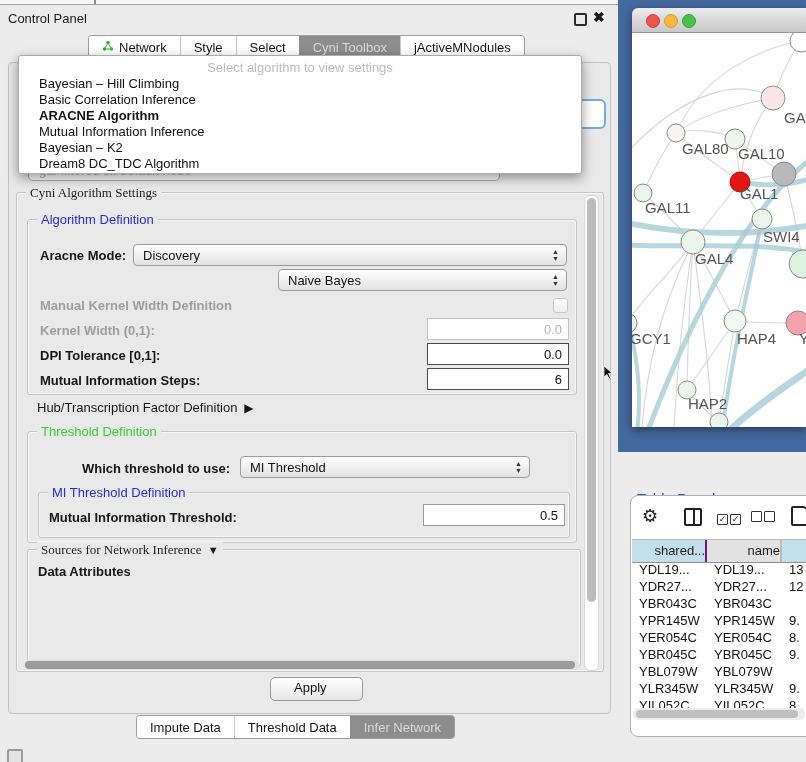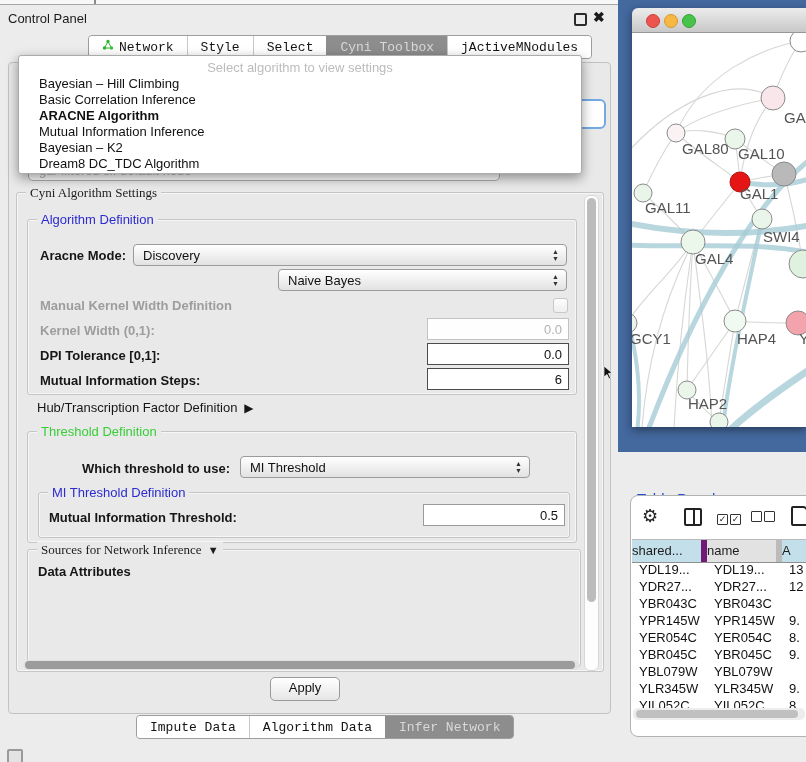--- a/index.html
+++ b/index.html
@@ -8,21 +8,21 @@
         background:#ececec;}
   .abs{position:absolute;}
 
   
   .top-strip{left:0;top:0;width:618px;height:4px;background:#f7f7f7;border-bottom:1px solid #a6a6a6;}
   .top-tick{left:94px;top:0;width:2px;height:4px;background:#8a8a8a;}
   .cp-title{left:8px;top:11px;font-size:13px;color:#1b1b1b;}
   .float-ico{left:574px;top:13px;width:9px;height:9px;border:2px solid #2b2b2b;border-radius:2px;background:transparent;}
   .close-ico{left:593px;top:9px;font-size:14px;font-weight:bold;color:#1b1b1b;}
 
-  .tabs{display:flex;height:22px;background:#7dd3fc;border:1px solid #9e9e9e;border-radius:4px;overflow:hidden;font-family:Liberation Mono, monospace;}
+  .tabs{display:flex;height:22px;background:#7dd3fc;border:1px solid #9e9e9e;border-radius:4px;overflow:hidden;}
   .tab{display:flex;align-items:center;gap:5px;padding:0 13px;line-height:21px;font-size:13px;color:#141414;border-left:1px solid #c9c9c9;background:#fff;}
   .tab:first-child{border-left:none;}
   .tab.sel{background:#8d8d8d;color:#d9d9d9;border-left-color:#8d8d8d;}
 
   .main-panel{left:8px;top:62px;width:601px;height:650px;background:#e9e9e9;border:1px solid #c2c2c2;border-radius:4px;}
 
   
   .bg-combo{left:28px;top:156px;width:472px;height:25px;background:#fff;border:1px solid #ababab;border-radius:5px;
             display:flex;align-items:flex-end;padding:0 0 2px 10px;box-sizing:border-box;color:#b4b4b4;font-size:13px;z-index:1;}
   .focus-combo{left:558px;top:99px;width:44px;height:26px;background:#fff;border:2px solid #74a9e4;border-radius:6px;z-index:2;}
@@ -56,40 +56,40 @@
   .attr-list{position:absolute;background:#fff;border:1px solid #b5b5b5;overflow:hidden;}
   .attr-item{height:17px;line-height:17px;padding-left:5px;background:#3f6cd7;color:#fff;font-size:13px;white-space:nowrap;}
   .list-sb{position:absolute;right:2px;top:2px;width:9px;height:64px;background:#b3b3b3;border-radius:5px;}
 
   .vsb-track{position:absolute;background:#fdfdfd;border:1px solid #d8d8d8;border-radius:6px;}
   .vsb-thumb{position:absolute;background:#bcbcbc;border-radius:5px;}
   .hsb-track{position:absolute;background:#e2e2e2;border-radius:5px;}
   .hsb-thumb{position:absolute;background:#9b9b9b;border-radius:5px;}
 
   .btn{position:absolute;background:linear-gradient(#ffffff,#e6e6e6);border:1px solid #9a9a9a;border-radius:5px;
-       font-size:13px;color:#111;text-align:center;line-height:20px;}
+       font-size:13px;color:#111;text-align:left;line-height:20px;padding-left:23px;}
 
   .mini-sq{left:7px;top:749px;width:12px;height:14px;border:2px solid #9a9a9a;border-radius:2px;background:#e3e3e3;}
 
   
   .net-area{left:618px;top:0;width:188px;height:452px;background:#44699f;}
   .net-win{left:632px;top:8px;width:174px;height:419px;border-radius:6px 0 0 0;overflow:hidden;box-shadow:0 3px 10px rgba(0,0,0,.45);}
   .net-titlebar{height:24px;background:linear-gradient(#ececec,#c8c8c8);border-bottom:1px solid #979797;position:relative;}
   .tl{position:absolute;top:6px;width:12px;height:12px;border-radius:50%;}
   .net-canvas{width:174px;height:394px;background:#fff;overflow:hidden;}
 
   .tp-title{left:637px;top:490px;font-size:15px;color:#1d4ed8;}
   .tbl-win{left:630px;top:495px;width:176px;height:240px;background:#fff;border:1px solid #b2b2b2;border-radius:8px 0 0 8px;overflow:hidden;}
   .tb-ico{position:absolute;color:#262626;}
   .cols-ico{width:14px;height:14px;border:2px solid #222;border-radius:2px;position:relative;}
   .cols-ico:before{content:"";position:absolute;left:50%;top:0;width:2px;height:100%;background:#222;}
   .cbx{display:inline-block;width:9px;height:9px;border:1.5px solid #333;border-radius:1px;margin-right:2px;font-size:9px;line-height:8px;color:#222;text-align:center;}
   .doc-ico{width:13px;height:16px;border:2px solid #222;border-radius:2px 5px 2px 2px;}
   .th-row{position:absolute;left:1px;top:43px;height:22px;display:flex;border-top:1px solid #bbb;border-bottom:1px solid #8f8f8f;}
-  .th{box-sizing:border-box;border-right:6px solid #701a75;font-size:13px;color:#1d1d1d;text-align:left;line-height:21px;}
+  .th{box-sizing:border-box;border-right:2px solid #701a75;font-size:13px;color:#1d1d1d;text-align:right;line-height:21px;}
   .th.hl{background:#c3dfe9;}
   .th.norm{background:#e2e2e2;border-right-color:#bbb;}
   .tr{position:absolute;left:1px;height:17px;display:flex;font-size:13px;color:#111;}
   .td{box-sizing:border-box;padding-left:7px;line-height:17px;white-space:nowrap;overflow:hidden;}
 </style>
 </head>
 <body>
 
 <div id="root">
 
@@ -215,21 +215,21 @@
     </div>
     <div class="hsb-track" style="left:6px;top:467px;width:556px;height:10px;">
       <div class="hsb-thumb" style="left:2px;top:1px;width:550px;height:8px;"></div>
     </div>
   </div>
 
   <div class="btn" style="left:270px;top:677px;width:68px;height:22px;">Apply</div>
 
   <div class="abs tabs" style="left:136px;top:715px;" id="bottom-tabs">
       <div class="tab">Impute Data</div>
-      <div class="tab">Algorithm Data</div>
+      <div class="tab">Threshold Data</div>
       <div class="tab sel">Infer Network</div>
     </div>
 
   <div class="abs mini-sq"></div>
 
   <svg class="abs" style="left:603px;top:366px;" width="11" height="15">
     <polygon points="1,0 1,11 4,8.5 6,13 7.5,12 5.5,7.5 9,7" fill="#111" stroke="#fff" stroke-width="0.7"></polygon>
   </svg>
 
   <div class="abs net-area"></div>

